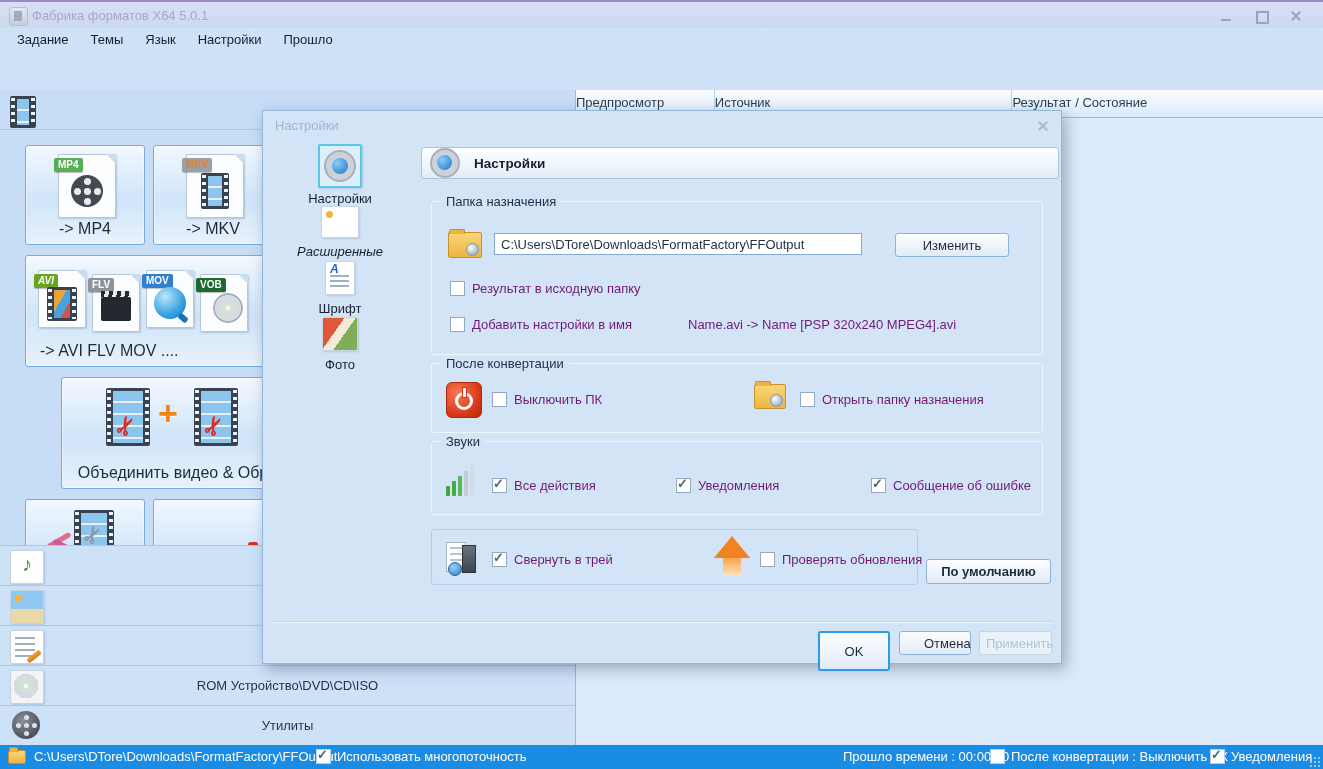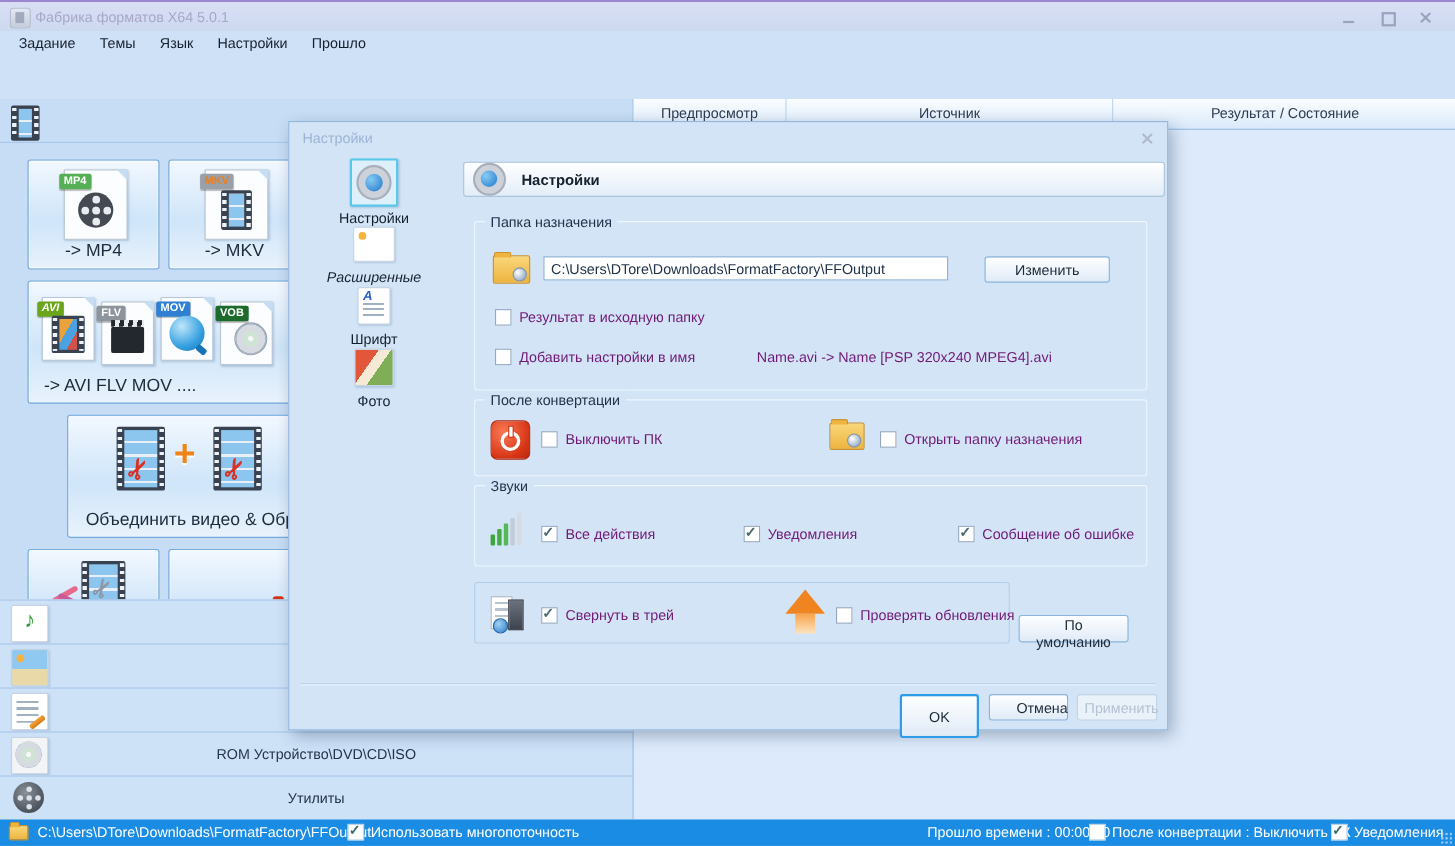--- a/index.html
+++ b/index.html
@@ -125,21 +125,21 @@
     background:radial-gradient(circle,#f5f6f8 0 14%,#cfe4d4 15% 38%,#d6dbe2 39% 68%,#aeb9c6 69% 100%);}
   .reelicon{background:transparent;border:none;box-shadow:none;}
   .reelicon::before{content:"";position:absolute;left:2px;top:1px;width:28px;height:28px;border-radius:50%;
     background:radial-gradient(circle at 40% 35%,#8a929c,#4d535c 70%);}
   .reelicon::after{content:"";position:absolute;left:14px;top:13px;width:5px;height:5px;border-radius:50%;
     background:#dde2e8;box-shadow:0 -8px 0 #dde2e8,8px 0 0 #dde2e8,0 8px 0 #dde2e8,-8px 0 0 #dde2e8;}
 
   .main-right{left:575px;top:90px;width:748px;height:655px;background:#dceafb;border-left:1px solid #96bce2;}
   .lv-header{position:absolute;left:0;top:0;width:748px;height:27px;display:flex;
     background:linear-gradient(#fbfdff,#d9e9fa);border-bottom:1px solid #96bce2;}
-  .lv-col{height:27px;line-height:26px;text-align:center;color:#2c3c52;border-right:1px solid #bad4ee;font-size:13px;}
+  .lv-col{height:27px;line-height:26px;color:#2c3c52;border-right:1px solid #bad4ee;font-size:13px;}
 
   
   .dialog{left:262px;top:110px;width:798px;height:552px;background:#d3e4f7;border:1px solid #93b7dc;
     box-shadow:4px 5px 14px rgba(30,50,80,.35);z-index:10;}
   .dlg-title{position:absolute;left:12px;top:7px;color:#9db4d4;font-size:13px;}
   .dlg-close{position:absolute;right:10px;top:8px;width:16px;height:14px;}
   .dlg-close .x1,.dlg-close .x2{position:absolute;left:2px;top:6px;width:12px;height:2px;background:#aeb9cc;}
   .dlg-close .x1{transform:rotate(45deg);} .dlg-close .x2{transform:rotate(-45deg);}
 
   .nav-item{position:absolute;width:120px;text-align:center;color:#15202e;}
@@ -504,21 +504,21 @@
       <div class="cbrow" style="left:60px;top:22px;">
         <span class="cb ck"></span>
         <span>Свернуть в трей</span>
       </div>
       <span class="arrowup" style="left:282px;top:6px;"></span>
       <div class="cbrow" style="left:328px;top:22px;">
         <span class="cb"></span>
         <span>Проверять обновления</span>
       </div>
     </div>
-    <button class="btn" style="left:663px;top:448px;width:100px;height:25px;">По умолчанию</button>
+    <button class="btn" style="left:663px;top:448px;width:125px;height:25px;font-weight:bold;">По умолчанию</button>
 
     <div class="hline" style="left:10px;top:510px;width:778px;"></div>
     <button class="btn focusd" style="left:555px;top:520px;width:72px;height:40px;">OK</button>
     <button class="btn" style="left:636px;top:520px;width:72px;height:24px;padding-left:24px;">Отмена</button>
     <button class="btn dis" style="left:716px;top:520px;width:73px;height:24px;">Применить</button>
   </div>
 
   <div class="abs statusbar">
     <div class="sb-item" style="left:8px;">
       <span class="ticon folder" style="width:16px;height:12px;margin-right:8px;"></span>

